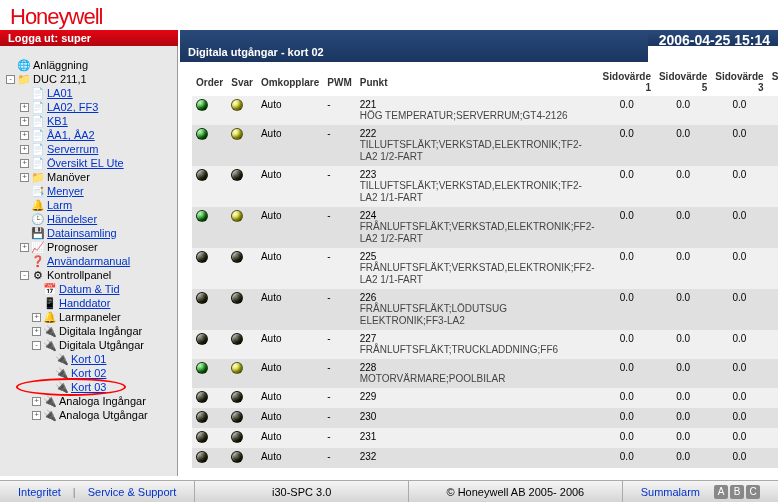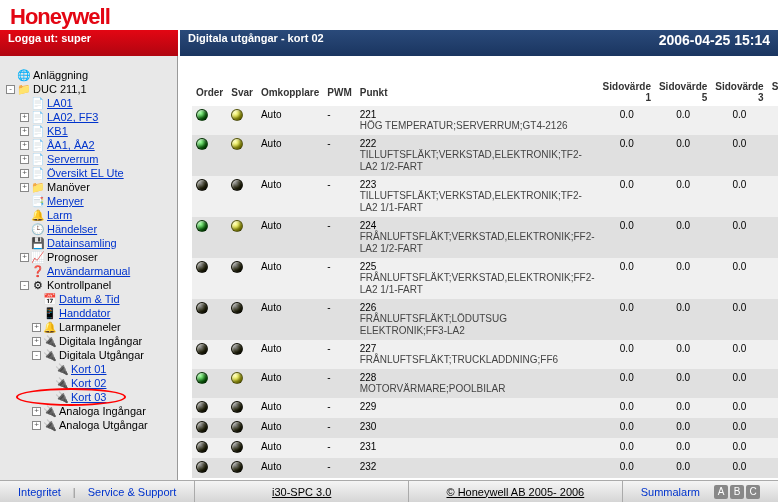--- a/index.html
+++ b/index.html
@@ -1,21 +1,21 @@
 <!DOCTYPE html>
 <html><head>
 <meta charset="utf-8">
 <style>
 * { box-sizing: border-box; margin: 0; padding: 0; }
 body { font-family: Arial, sans-serif; font-size: 11px; width: 778px; height: 502px; background: #fff; overflow: hidden; position: relative; }
 .header { height: 30px; padding: 4px 10px; }
-.logo { color: #e30613; font-size: 22px; font-weight: bold; letter-spacing: -1px; }
-.topbar { display: flex; height: 26px; }
+.logo { color: #e30613; font-size: 22px; font-weight: normal; letter-spacing: -1px; }
+.topbar { display: flex; height: 16px; }
 .topbar-left { width: 178px; background: linear-gradient(#e30613, #b00510); color: #fff; padding: 2px 8px; font-size: 11px; font-weight: bold; }
-.topbar-mid { flex: 1; background: linear-gradient(#2a4a7a, #1a3560); color: #fff; padding: 2px 8px; font-size: 11px; font-weight: bold; border-left: 2px solid #fff; }
+.topbar-mid { flex: 1; background: linear-gradient(#2a4a7a, #1a3560); color: #fff; padding: 16px 8px; font-size: 11px; font-weight: bold; border-left: 2px solid #fff; }
 .topbar-right { width: 130px; background: linear-gradient(#2a4a7a, #1a3560); color: #fff; padding: 2px 8px; font-size: 14px; font-weight: bold; text-align: right; }
 .main { display: flex; height: 430px; }
 .sidebar { width: 178px; background: #e8e8e8; border-right: 1px solid #999; overflow-y: auto; padding-top: 12px; }
 .tree { padding-left: 4px;}
 .tree-item { display: flex; align-items: center; padding: 1px 2px; font-size: 11px; color: #000; cursor: pointer; gap: 2px;}
 .tree-item .exp { width: 9px; height: 9px; border: 1px solid #888; background: #fff; display: inline-flex; align-items: center; justify-content: center; font-size: 8px; line-height: 1; color: #555; flex-shrink:0;}
 .tree-item .noexp { width: 9px; display:inline-block; flex-shrink:0;}
 .tree-item .ticon { width: 14px; height: 12px; display: inline-flex; align-items: center; justify-content: center; flex-shrink:0;}
 .indent1 { padding-left: 16px; }
 .indent2 { padding-left: 28px; }
@@ -29,21 +29,21 @@
 .tbl tr.odd { background: #f0f0f0; }
 .tbl tr.evn { background: #e0e0e0; }
 .led { width: 12px; height: 12px; border-radius: 50%; display: inline-block; border: 1px solid rgba(0,0,0,0.6); box-shadow: inset -2px -2px 3px rgba(0,0,0,0.5), inset 1px 1px 2px rgba(255,255,255,0.6); }
 .led.green { background: radial-gradient(circle at 35% 30%, #9f9, #070 70%, #030); }
 .led.yellow { background: radial-gradient(circle at 35% 30%, #ffa, #cc0 70%, #660); }
 .led.dark { background: radial-gradient(circle at 35% 30%, #888, #2a2a0a 60%, #000); }
 .num { text-align: center; }
 .pt { font-size: 10px; color: #444; line-height: 1.2; }
 .footer { position: absolute; bottom: 0; left: 0; right: 0; height: 22px; background: linear-gradient(#f5f5f5,#d5d5d5); border-top: 1px solid #aaa; display: flex; align-items: center; font-size: 11px; }
 .footer .seg { padding: 0 18px; border-right: 1px solid #aaa; height: 100%; display:flex; align-items:center; gap:12px;}
-.footer .seg.center{ flex:1; justify-content:center;text-decoration:underline;}
+.footer .seg.center{ flex:1; justify-content:center;}
 .footer a { color: #0033cc; text-decoration: none; }
 .badge { display:inline-block; background:#888; color:#fff; width:14px; height:14px; text-align:center; font-size:10px; border-radius:2px; line-height:14px; margin-left:2px;}
 .circle-mark { position:absolute; border:2px solid red; border-radius:50%; width:110px; height:18px; pointer-events:none;}
 </style>
 </head>
 <body>
 
 <div class="header">
   <span class="logo">Honeywell</span>
 </div>

